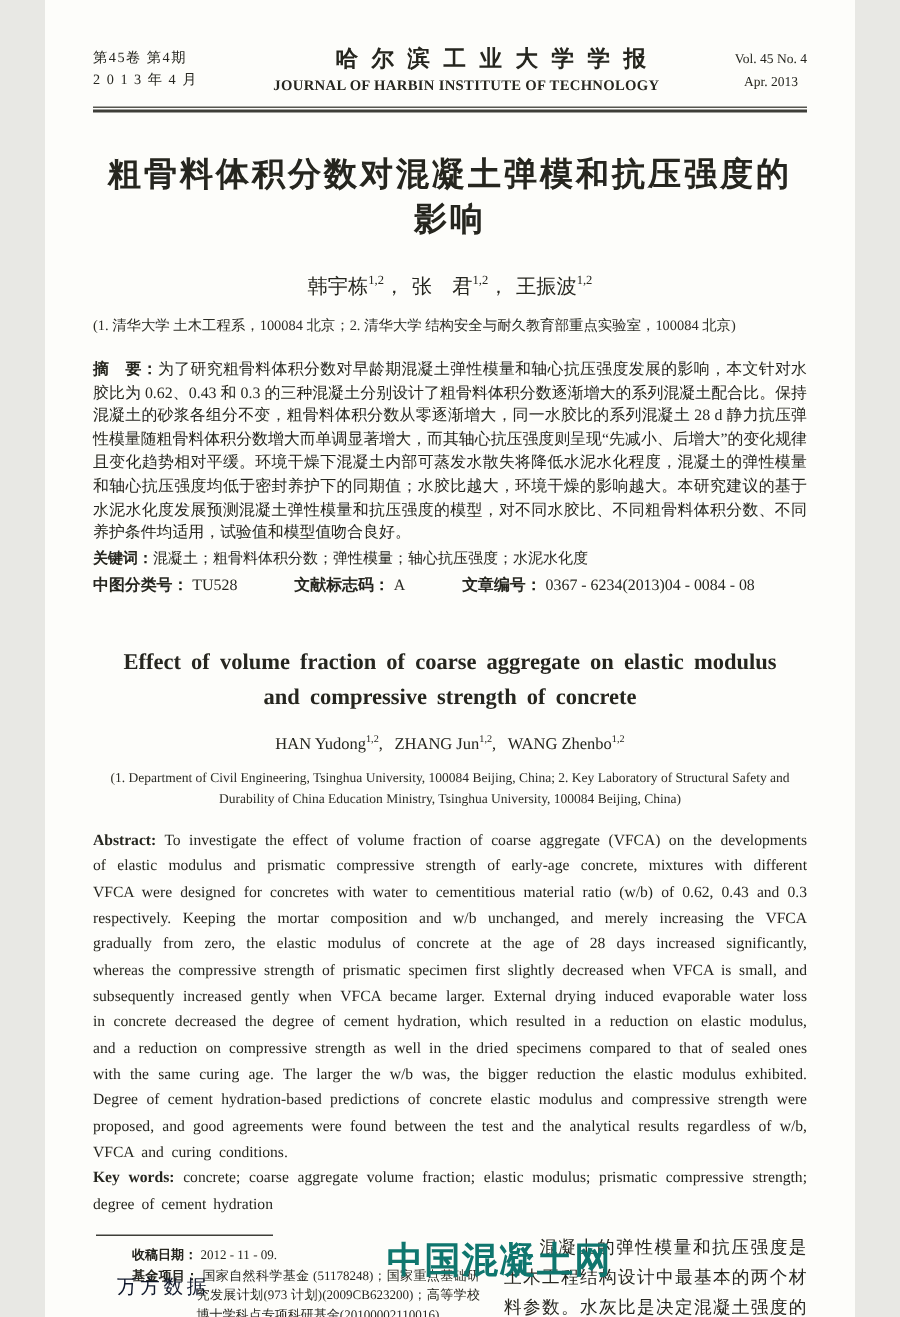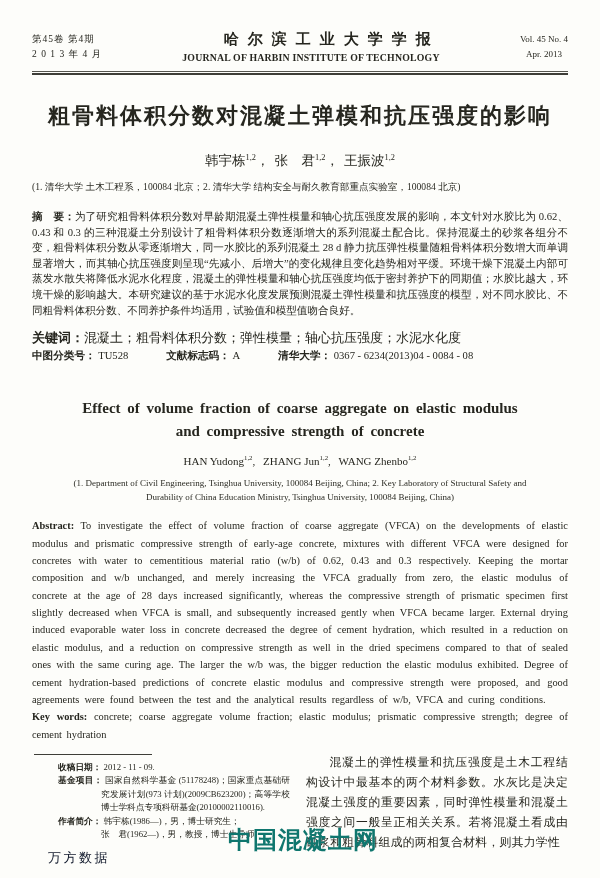--- a/index.html
+++ b/index.html
@@ -1,19 +1,19 @@
 <!DOCTYPE html>
 <html><head>
 <meta charset="utf-8">
 <style>
   * { margin: 0; padding: 0; box-sizing: border-box; }
   html, body { background: #e8e8e4; }
   .page {
     position: relative;
-    width: 600px; height: 878px;
+    width: 540px; height: 878px;
     margin: 0 auto;
     background: #fdfdfa;
     color: #26261f;
     font-family: "Liberation Serif", "DejaVu Serif", serif;
     padding: 30px 32px 0 32px;
     overflow: hidden;
   }
   
   .jheader { display: flex; justify-content: space-between; align-items: center; }
   .jh-left { font-size: 9.5px; line-height: 15px; letter-spacing: 1px; white-space: nowrap; }
@@ -25,21 +25,21 @@
   
   .title-cn { margin-top: 26px; text-align: center; font-size: 22px; font-weight: bold; letter-spacing: 2px; }
   .authors-cn { margin-top: 21px; text-align: center; font-size: 13.5px; }
   .authors-en { margin-top: 12px; text-align: center; font-size: 11px; }
   .author .sep { margin-right: 5px; }
   sup { font-size: 0.62em; vertical-align: super; letter-spacing: 0; }
   .affiliation-cn { margin-top: 11px; text-align: left; font-size: 9.6px; color: #2c2c25; }
   
   .abstract-cn { margin-top: 15px; font-size: 10.6px; line-height: 15.6px; text-align: justify; }
   .abstract-cn .lbl, .kw .lbl, .clc .lbl { font-weight: bold; }
-  .kw { margin-top: 12px; font-size: 13px; line-height: 15.6px; text-align: justify; }
+  .kw { margin-top: 1px; font-size: 10px; line-height: 15.6px; text-align: justify; }
   .clc { margin-top: 3px; font-size: 10.6px; display: flex; }
   .clc .grp { margin-right: 38px; white-space: nowrap; }
   .clc .grp:last-child { margin-right: 0; }
   
   .title-en { margin-top: 34px; text-align: center; font-size: 15px; font-weight: bold; line-height: 23px; word-spacing: 3px; }
   .affiliation-en { margin-top: 10px; text-align: center; font-size: 9px; line-height: 13.5px; color: #2c2c25; }
   
   .abstract-en { margin-top: 13px; font-size: 10.4px; line-height: 17.35px; text-align: justify; word-spacing: 2.5px; }
   .abstract-en .lbl, .kw-en .lbl { font-weight: bold; }
   .kw-en { font-size: 10.4px; line-height: 17.35px; text-align: justify; word-spacing: 2px; }
@@ -92,21 +92,21 @@
 
   <div class="affiliation-cn">(1. 清华大学 土木工程系，100084 北京；2. 清华大学 结构安全与耐久教育部重点实验室，100084 北京)</div>
 
   <p class="abstract-cn"><span class="lbl">摘　要：</span><span>为了研究粗骨料体积分数对早龄期混凝土弹性模量和轴心抗压强度发展的影响，本文针对水胶比为 0.62、0.43 和 0.3 的三种混凝土分别设计了粗骨料体积分数逐渐增大的系列混凝土配合比。保持混凝土的砂浆各组分不变，粗骨料体积分数从零逐渐增大，同一水胶比的系列混凝土 28 d 静力抗压弹性模量随粗骨料体积分数增大而单调显著增大，而其轴心抗压强度则呈现“先减小、后增大”的变化规律且变化趋势相对平缓。环境干燥下混凝土内部可蒸发水散失将降低水泥水化程度，混凝土的弹性模量和轴心抗压强度均低于密封养护下的同期值；水胶比越大，环境干燥的影响越大。本研究建议的基于水泥水化度发展预测混凝土弹性模量和抗压强度的模型，对不同水胶比、不同粗骨料体积分数、不同养护条件均适用，试验值和模型值吻合良好。</span></p>
 
   <p class="kw"><span class="lbl">关键词：</span><span>混凝土；粗骨料体积分数；弹性模量；轴心抗压强度；水泥水化度</span></p>
 
   <div class="clc">
     <span class="grp"><span class="lbl">中图分类号：</span> <span>TU528</span></span>
     <span class="grp"><span class="lbl">文献标志码：</span> <span>A</span></span>
-    <span class="grp"><span class="lbl">清华大学：</span> <span>0367 - 6234(2013)04 - 0084 - 08</span></span>
+    <span class="grp"><span class="lbl">文章编号：</span> <span>0367 - 6234(2013)04 - 0084 - 08</span></span>
   </div>
 
   <div class="title-en">
     <div>Effect of volume fraction of coarse aggregate on elastic modulus</div>
     <div>and compressive strength of concrete</div>
   </div>
 
   <div class="authors-en">
     <span class="author"><span>HAN Yudong</span><sup>1,2</sup><span class="sep">, </span></span><span class="author"><span>ZHANG Jun</span><sup>1,2</sup><span class="sep">, </span></span><span class="author"><span>WANG Zhenbo</span><sup>1,2</sup></span>
   </div>

